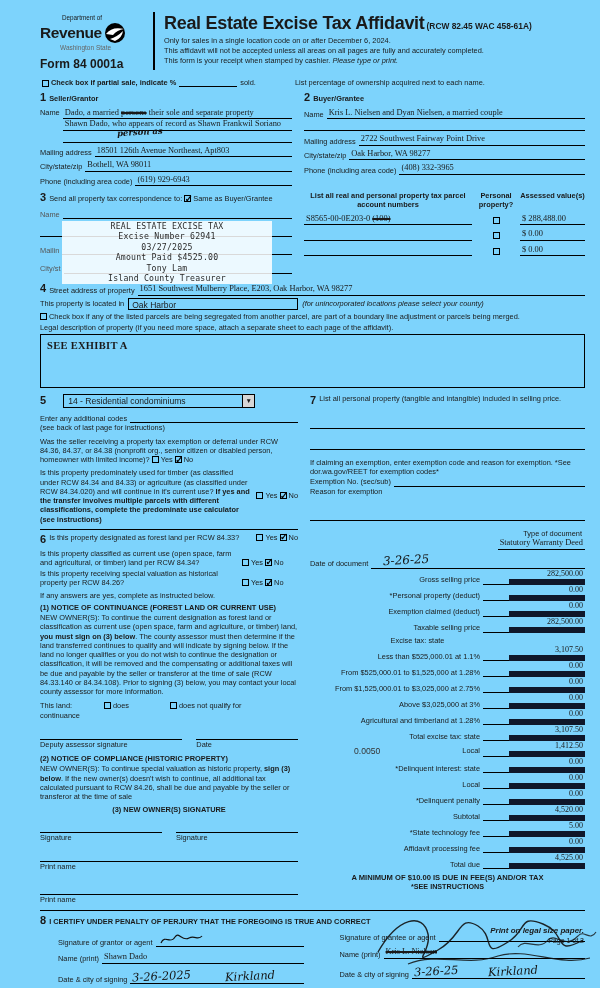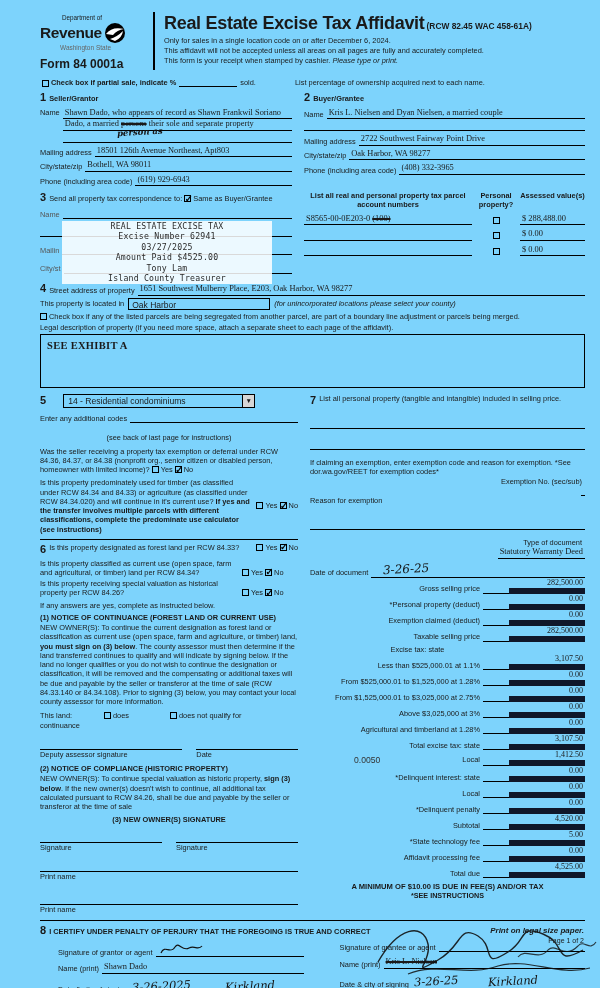--- a/index.html
+++ b/index.html
@@ -53,21 +53,21 @@
            color:#2a2a2a; letter-spacing:0.2px; background:rgba(255,255,255,0.85); }
   
   .ptable-h { display:flex; text-align:center; font-weight:bold; }
   .ptable-r { display:flex; align-items:flex-end; margin-top:4px; }
   .pc1 { width:168px; flex:none; }
   .pc2 { width:48px; flex:none; text-align:center; }
   .pc3 { flex:1; }
   .pline { border-bottom:1px solid #000; min-height:9px; padding:0 2px; }
 
   
-  .locbox { border:1.2px solid #000; width:142px; height:12px; padding:1px 0 0 3px;
+  .locbox { border:1.2px solid #000; width:170px; height:12px; padding:1px 0 0 3px;
             display:inline-block; vertical-align:middle; margin:0 4px; font-size:8.5px; }
   .legalbox { border:1.2px solid #000; height:54px; margin-top:2px; padding:4px 6px; }
   .exhibit { font-family:"Liberation Serif",serif; font-weight:bold; font-size:10.5px; letter-spacing:0.3px; }
 
   
   .ddl { display:flex; align-items:center; border:1.2px solid #000; width:192px; height:14px;
          font-size:8.6px; padding-left:4px; margin-left:14px; }
   .ddl .arrow { margin-left:auto; width:12px; height:12px; border-left:1px solid #000;
                 background:#d6d6d6; text-align:center; font-size:6.5px; line-height:12px; flex:none; }
 
@@ -143,22 +143,22 @@
     <span style="flex:1"></span>
     <span style="width:290px;">List percentage of ownership acquired next to each name.</span>
   </div>
 
   <div class="cols" style="margin-top:4px;">
     <div class="cl">
       <div><span class="sn">1</span><span class="bold">Seller/Grantor</span></div>
       <div class="frow" style="align-items:flex-start;">
         <span class="lbl">Name</span>
         <div style="flex:1;">
+          <div class="ulv val" style="white-space:normal;"><span>Dado, a married </span><span class="strike">persons</span><span> their sole and separate property</span></div>
           <div class="ulv val" style="white-space:normal;">Shawn Dado, who appears of record as Shawn Frankwil Soriano</div>
-          <div class="ulv val" style="white-space:normal;"><span>Dado, a married </span><span class="strike">persons</span><span> their sole and separate property</span></div>
           <div class="ulv" style="min-height:8px;"><span class="hw" style="font-size:8.5px; margin-left:52px; position:relative; top:-4px; font-weight:bold;">person as</span></div>
         </div>
       </div>
       <div class="frow">
             <span class="lbl">Mailing address</span>
             <span class="ulv val">18501 126th Avenue Northeast, Apt803</span>
           </div>
       <div class="frow">
             <span class="lbl">City/state/zip</span>
             <span class="ulv val">Bothell, WA 98011</span>
@@ -270,21 +270,21 @@
         <span class="sn">5</span>
         <span class="ddl">
           <span>14 - Residential condominiums</span>
           <span class="arrow">▼</span>
         </span>
       </div>
       <div class="frow" style="margin-top:6px;">
             <span class="lbl">Enter any additional codes</span>
             <span class="ulv"></span>
           </div>
-      <div style="margin-top:10px;text-align:center;">(see back of last page for instructions)</div>
+      <div style="margin-top:0;">(see back of last page for instructions)</div>
       <div class="q"><span>Was the seller receiving a property tax exemption or deferral under RCW 84.36, 84.37, or 84.38 (nonprofit org., senior citizen or disabled person, homeowner with limited income)?</span><span class="yn"><span class="cb"></span><span>Yes</span><span class="cb on"></span><span>No</span></span></div>
       <div class="qflex">
         <div class="qt"><span>Is this property predominately used for timber (as classified under RCW 84.34 and 84.33) or agriculture (as classified under RCW 84.34.020) and will continue in it's current use? </span><span class="bold">If yes and the transfer involves multiple parcels with different classifications, complete the predominate use calculator (see instructions)</span></div>
         <div class="yn" style="align-self:center; margin-left:4px;"><span class="cb"></span><span>Yes</span><span class="cb on"></span><span>No</span></div>
       </div>
       <div class="hr6"></div>
 
       <div style="display:flex; margin-top:3px;">
         <span class="sn">6</span>
         <span style="flex:1">Is this property designated as forest land per RCW 84.33?</span>
@@ -347,21 +347,21 @@
             <span class="sn">7</span>
             <span>List all personal property (tangible and intangible) included in selling price.</span>
           </div>
       <div class="frow" style="margin-top:12px;">
             <span class="ulv"></span>
           </div>
       <div class="frow" style="margin-top:12px;">
             <span class="ulv"></span>
           </div>
       <div style="margin-top:8px;">If claiming an exemption, enter exemption code and reason for exemption. *See dor.wa.gov/REET for exemption codes*</div>
-      <div class="frow" style="margin-top:1px;flex-direction:column;">
+      <div class="frow" style="margin-top:1px;">
             <span class="lbl">Exemption No. (sec/sub)</span>
             <span class="ulv"></span>
           </div>
       <div>Reason for exemption</div>
       <div class="frow" style="margin-top:16px;">
             <span class="ulv"></span>
           </div>
       <div class="frow" style="margin-top:8px;flex-direction:column;">
             <span class="lbl">Type of document</span>
             <span class="ulv val">Statutory Warranty Deed</span>

